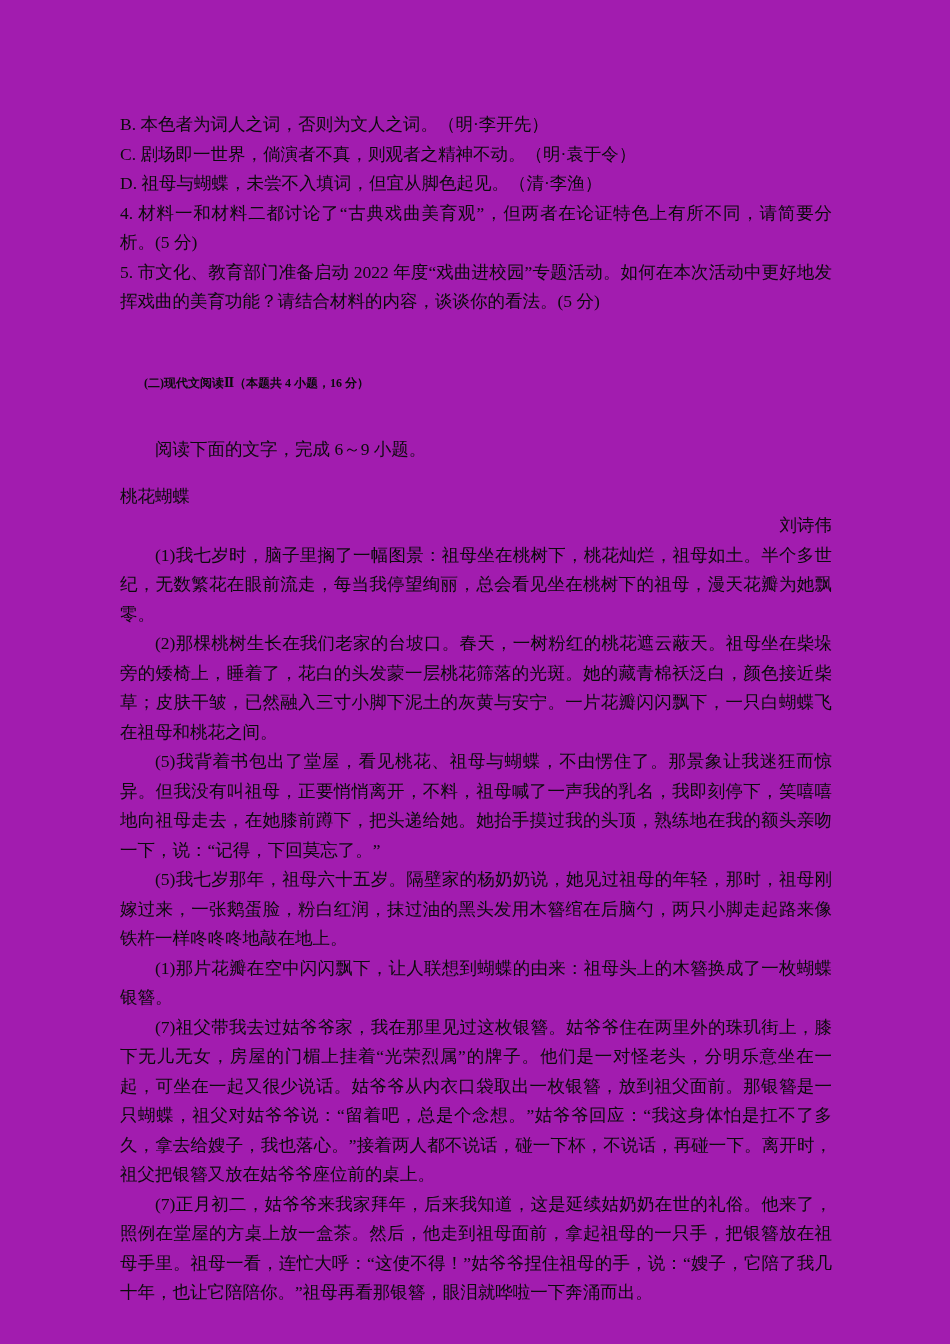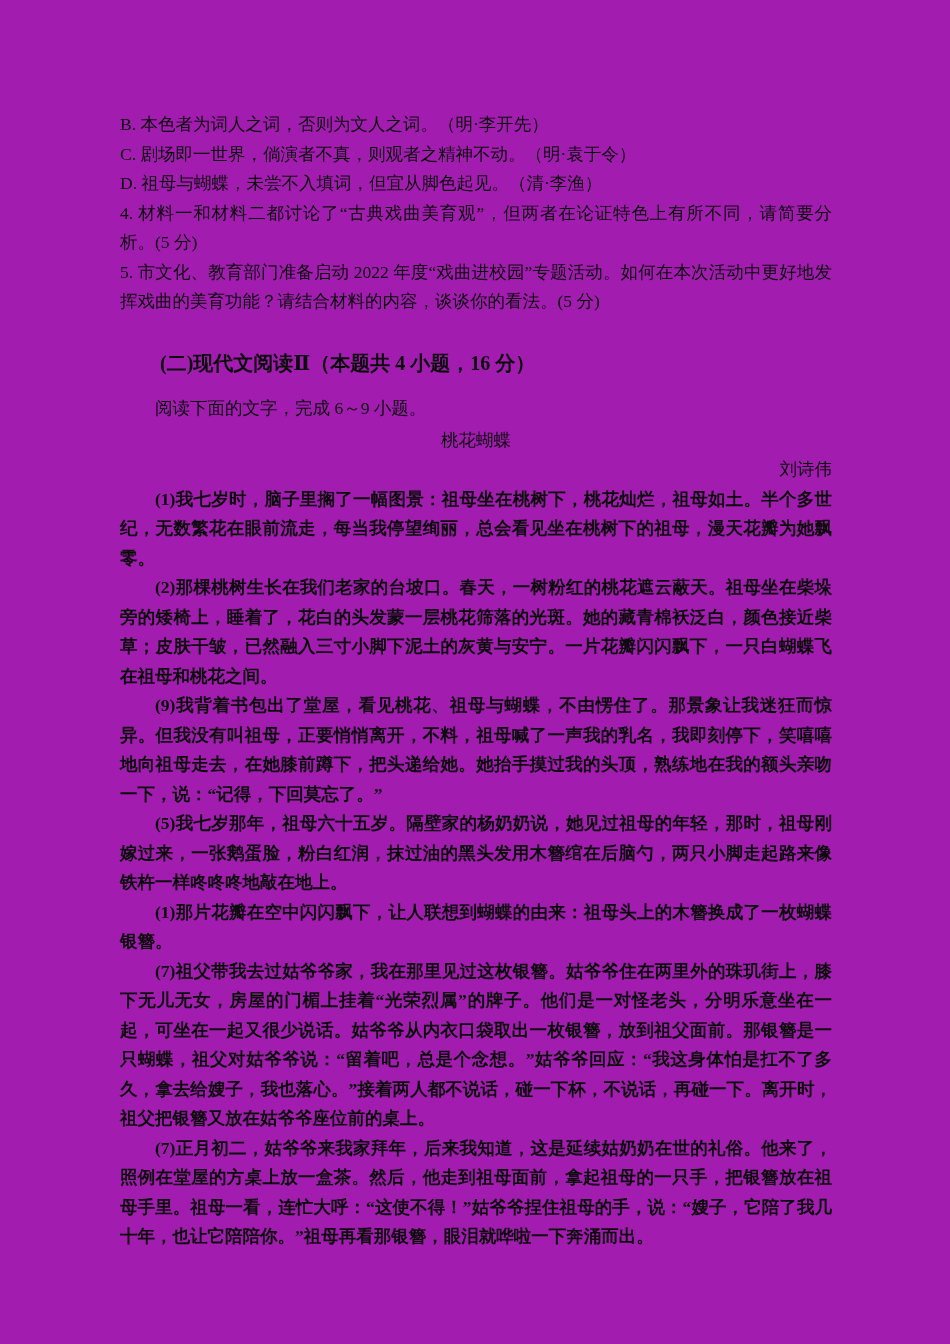--- a/index.html
+++ b/index.html
@@ -26,37 +26,35 @@
     line-height: 29.5px;
     text-align: justify;
     text-justify: inter-ideograph;
     word-break: break-all;
   }
   .option-line { }
   .question { }
   .section-heading {
     text-indent: 2em;
     font-weight: bold;
-    font-size: 20px;
-    margin-top: 32px;
+    font-size: 12px;
+    margin-top: 52px;
   }
   .instruction {
     text-indent: 2em;
-    margin-top: 16px;
+    margin-top: 37px;
   }
   .passage-title {
-    text-align: center;
-    margin-top: 2px;
+    margin-top: 17px;
   }
   .passage-author {
     text-align: right;
   }
   .para {
     text-indent: 2em;
-    font-weight: bold;
   }
 </style>
 </head>
 <body>
 
 <div class="page">
 
   <div>
     <p class="option-line">B. 本色者为词人之词，否则为文人之词。（明·李开先）</p>
     <p class="option-line">C. 剧场即一世界，倘演者不真，则观者之精神不动。（明·袁于令）</p>
@@ -66,20 +64,20 @@
   </div>
 
   <div>
     <p class="section-heading">(二)现代文阅读Ⅱ（本题共 4 小题，16 分）</p>
     <p class="instruction">阅读下面的文字，完成 6～9 小题。</p>
     <p class="passage-title">桃花蝴蝶</p>
     <p class="passage-author">刘诗伟</p>
 
     <p class="para">(1)我七岁时，脑子里搁了一幅图景：祖母坐在桃树下，桃花灿烂，祖母如土。半个多世纪，无数繁花在眼前流走，每当我停望绚丽，总会看见坐在桃树下的祖母，漫天花瓣为她飘零。</p>
     <p class="para">(2)那棵桃树生长在我们老家的台坡口。春天，一树粉红的桃花遮云蔽天。祖母坐在柴垛旁的矮椅上，睡着了，花白的头发蒙一层桃花筛落的光斑。她的藏青棉袄泛白，颜色接近柴草；皮肤干皱，已然融入三寸小脚下泥土的灰黄与安宁。一片花瓣闪闪飘下，一只白蝴蝶飞在祖母和桃花之间。</p>
-    <p class="para">(9)我背着书包出了堂屋，看见桃花、祖母与蝴蝶，不由愣住了。那景象让我迷狂而惊异。但我没有叫祖母，正要悄悄离开，不料，祖母喊了一声我的乳名，我即刻停下，笑嘻嘻地向祖母走去，在她膝前蹲下，把头递给她。她抬手摸过我的头顶，熟练地在我的额头亲吻一下，说：“记得，下回莫忘了。”</p>
+    <p class="para">(5)我背着书包出了堂屋，看见桃花、祖母与蝴蝶，不由愣住了。那景象让我迷狂而惊异。但我没有叫祖母，正要悄悄离开，不料，祖母喊了一声我的乳名，我即刻停下，笑嘻嘻地向祖母走去，在她膝前蹲下，把头递给她。她抬手摸过我的头顶，熟练地在我的额头亲吻一下，说：“记得，下回莫忘了。”</p>
     <p class="para">(5)我七岁那年，祖母六十五岁。隔壁家的杨奶奶说，她见过祖母的年轻，那时，祖母刚嫁过来，一张鹅蛋脸，粉白红润，抹过油的黑头发用木簪绾在后脑勺，两只小脚走起路来像铁杵一样咚咚咚地敲在地上。</p>
     <p class="para">(1)那片花瓣在空中闪闪飘下，让人联想到蝴蝶的由来：祖母头上的木簪换成了一枚蝴蝶银簪。</p>
     <p class="para">(7)祖父带我去过姑爷爷家，我在那里见过这枚银簪。姑爷爷住在两里外的珠玑街上，膝下无儿无女，房屋的门楣上挂着“光荣烈属”的牌子。他们是一对怪老头，分明乐意坐在一起，可坐在一起又很少说话。姑爷爷从内衣口袋取出一枚银簪，放到祖父面前。那银簪是一只蝴蝶，祖父对姑爷爷说：“留着吧，总是个念想。”姑爷爷回应：“我这身体怕是扛不了多久，拿去给嫂子，我也落心。”接着两人都不说话，碰一下杯，不说话，再碰一下。离开时，祖父把银簪又放在姑爷爷座位前的桌上。</p>
     <p class="para">(7)正月初二，姑爷爷来我家拜年，后来我知道，这是延续姑奶奶在世的礼俗。他来了，照例在堂屋的方桌上放一盒茶。然后，他走到祖母面前，拿起祖母的一只手，把银簪放在祖母手里。祖母一看，连忙大呼：“这使不得！”姑爷爷捏住祖母的手，说：“嫂子，它陪了我几十年，也让它陪陪你。”祖母再看那银簪，眼泪就哗啦一下奔涌而出。</p>
   </div>
 
 </div>
 
 </body></html>

